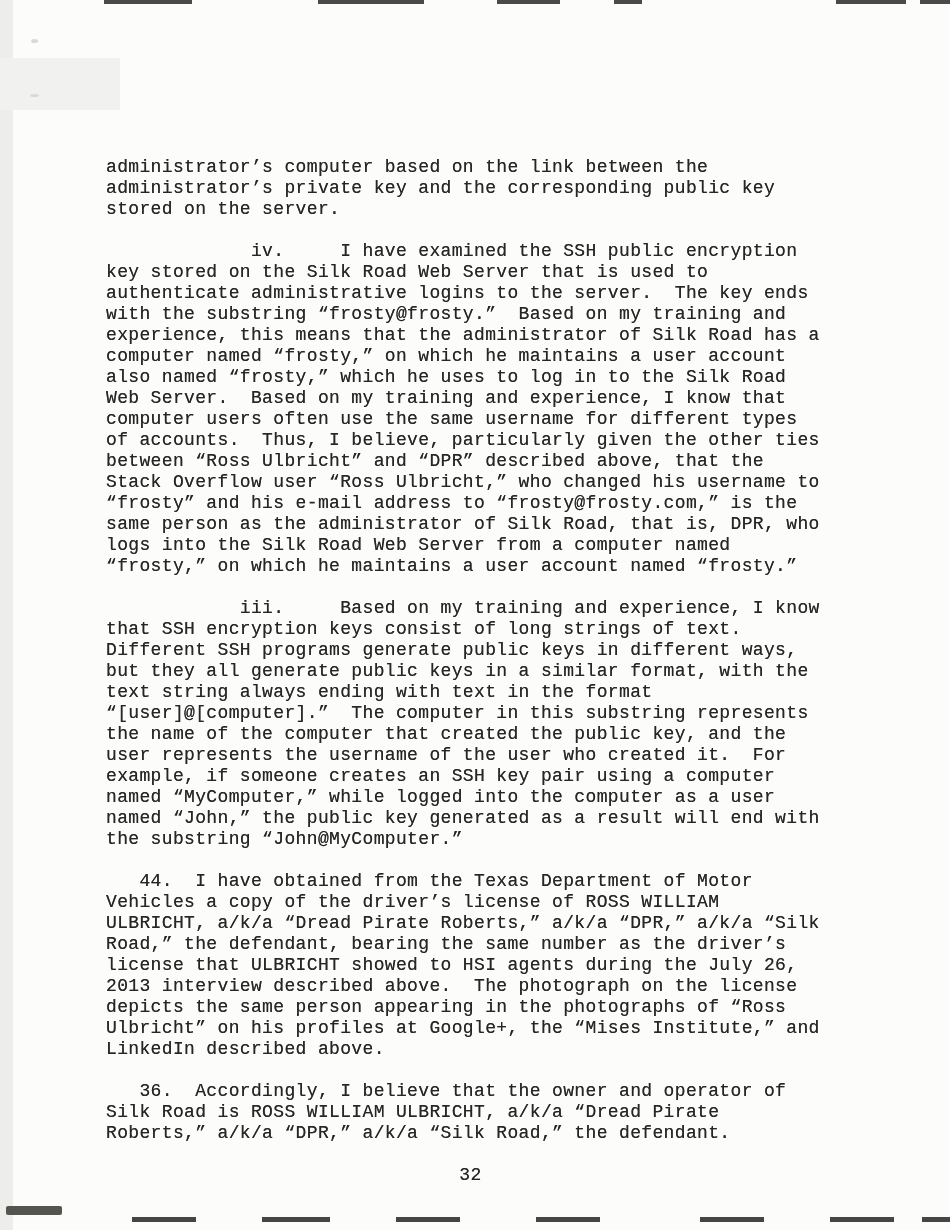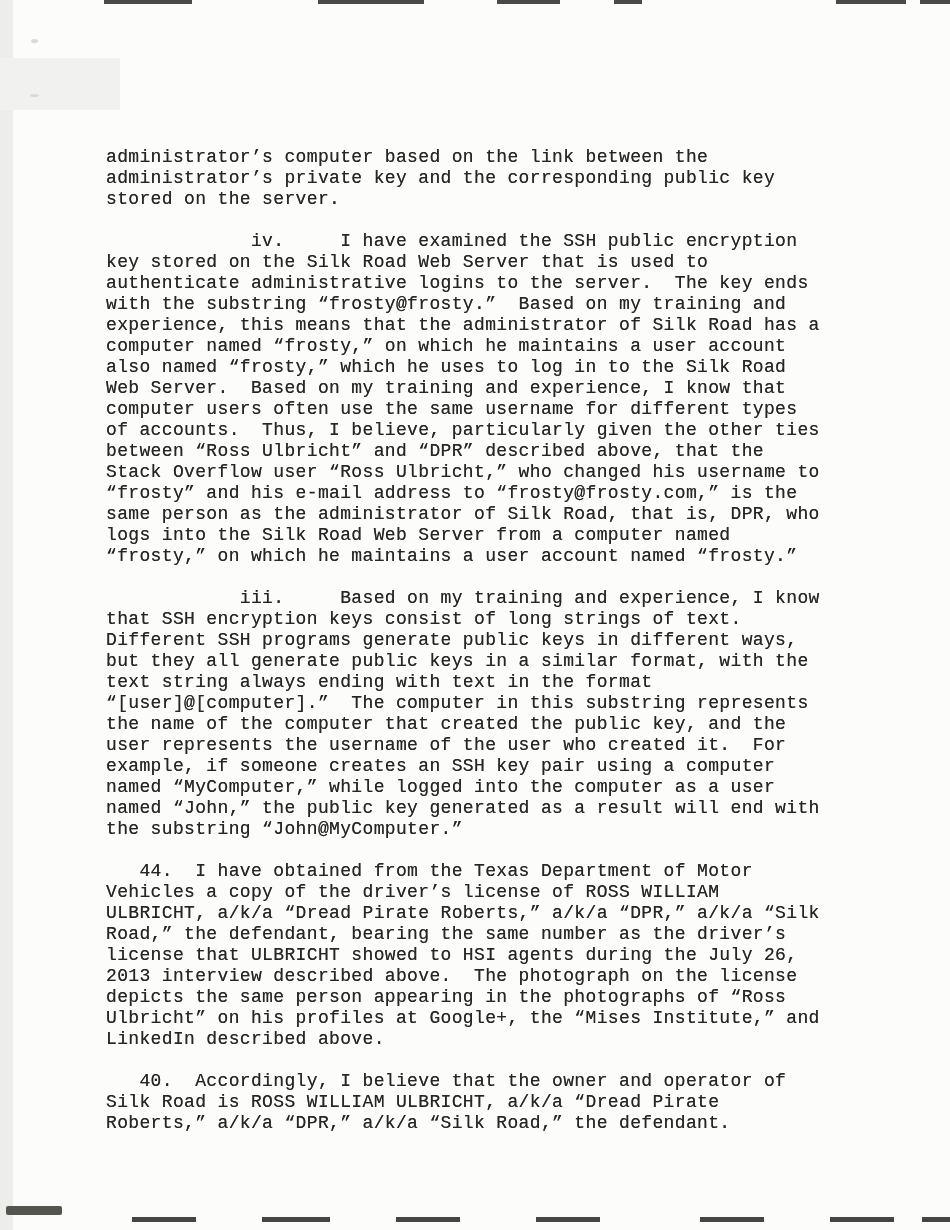--- a/index.html
+++ b/index.html
@@ -55,21 +55,21 @@
     left: 106px;
     top: 143px;
     width: 760px;
     color: #262626;
     font-size: 18px;
     line-height: 21px;
     letter-spacing: 0.35px;
     text-shadow: 0 0 0.5px rgba(45,45,45,0.75);
   }
   .para {
-    margin: 4px 0 21px 0;
+    margin: 14px 0 21px 0;
     white-space: pre;
   }
   .page-number {
     margin-top: 14px;
     width: 729px;
     text-align: center;
     white-space: pre;
   }
 </style>
 </head>
@@ -133,17 +133,18 @@
 the substring “John@MyComputer.”</p>
     <p class="para">   44.  I have obtained from the Texas Department of Motor
 Vehicles a copy of the driver’s license of ROSS WILLIAM
 ULBRICHT, a/k/a “Dread Pirate Roberts,” a/k/a “DPR,” a/k/a “Silk
 Road,” the defendant, bearing the same number as the driver’s
 license that ULBRICHT showed to HSI agents during the July 26,
 2013 interview described above.  The photograph on the license
 depicts the same person appearing in the photographs of “Ross
 Ulbricht” on his profiles at Google+, the “Mises Institute,” and
 LinkedIn described above.</p>
-    <p class="para">   40.  Accordingly, I believe that the owner and operator of
+    <p class="para">   36.  Accordingly, I believe that the owner and operator of
 Silk Road is ROSS WILLIAM ULBRICHT, a/k/a “Dread Pirate
 Roberts,” a/k/a “DPR,” a/k/a “Silk Road,” the defendant.</p>
+    <div class="page-number">32</div>
   </main>
 </div>
 
 </body></html>

